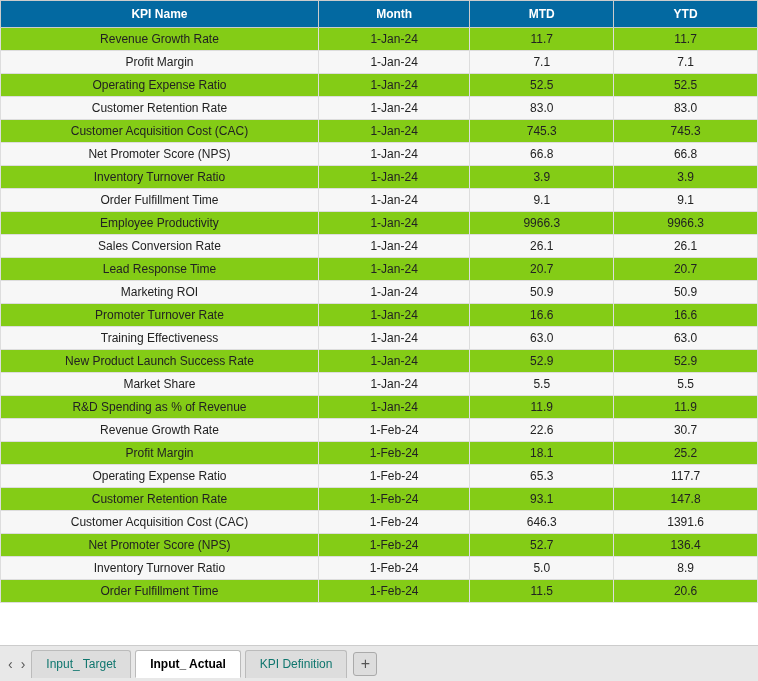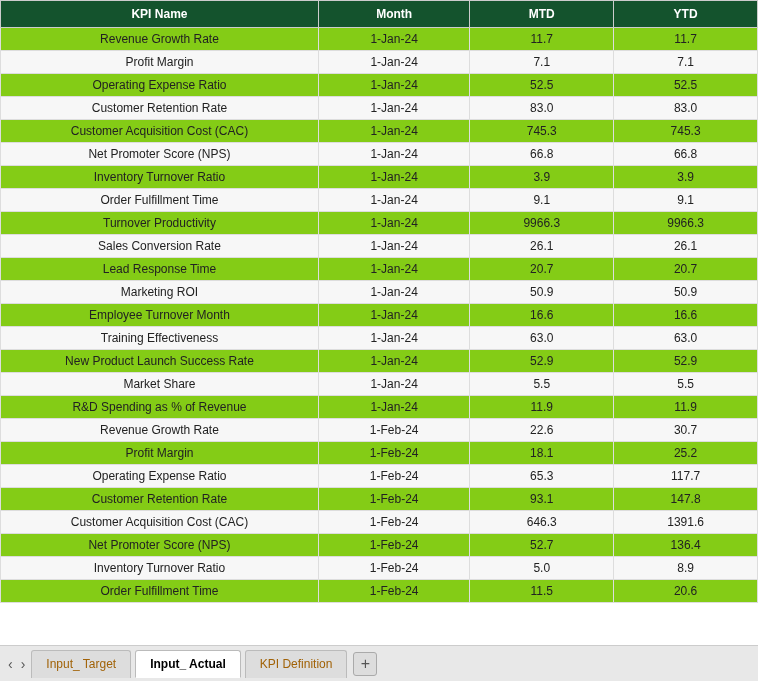--- a/index.html
+++ b/index.html
@@ -20,21 +20,21 @@
       background: #fff;
     }
 
     table {
       width: 100%;
       border-collapse: collapse;
       table-layout: fixed;
     }
 
     thead tr {
-      background: #14532d;
+      background: #0369a1;
       color: #fff;
       font-weight: bold;
     }
 
     thead th {
       padding: 6px 4px;
       text-align: center;
       border: 1px solid #ccc;
       font-size: 12px;
     }
@@ -82,21 +82,21 @@
       display: inline-flex;
       align-items: center;
       height: 28px;
       padding: 0 14px;
       margin: 0 2px;
       border: 1px solid #bbb;
       border-bottom: none;
       cursor: pointer;
       font-size: 12px;
       background: #ddd;
-      color: #a16207;
+      color: #0f766e;
       border-radius: 3px 3px 0 0;
       user-select: none;
     }
 
     .tab.active {
       background: #fff;
       border-bottom: 1px solid #fff;
       font-weight: bold;
       color: #000;
       z-index: 2;
@@ -173,21 +173,21 @@
       <td>3.9</td>
       <td>3.9</td>
     </tr>
         <tr>
       <td>Order Fulfillment Time</td>
       <td>1-Jan-24</td>
       <td>9.1</td>
       <td>9.1</td>
     </tr>
         <tr>
-      <td>Turnover Productivity</td>
+      <td>Employee Productivity</td>
       <td>1-Jan-24</td>
       <td>9966.3</td>
       <td>9966.3</td>
     </tr>
         <tr>
       <td>Sales Conversion Rate</td>
       <td>1-Jan-24</td>
       <td>26.1</td>
       <td>26.1</td>
     </tr>
@@ -197,21 +197,21 @@
       <td>20.7</td>
       <td>20.7</td>
     </tr>
         <tr>
       <td>Marketing ROI</td>
       <td>1-Jan-24</td>
       <td>50.9</td>
       <td>50.9</td>
     </tr>
         <tr>
-      <td>Employee Turnover Month</td>
+      <td>Promoter Turnover Rate</td>
       <td>1-Jan-24</td>
       <td>16.6</td>
       <td>16.6</td>
     </tr>
         <tr>
       <td>Training Effectiveness</td>
       <td>1-Jan-24</td>
       <td>63.0</td>
       <td>63.0</td>
     </tr>

